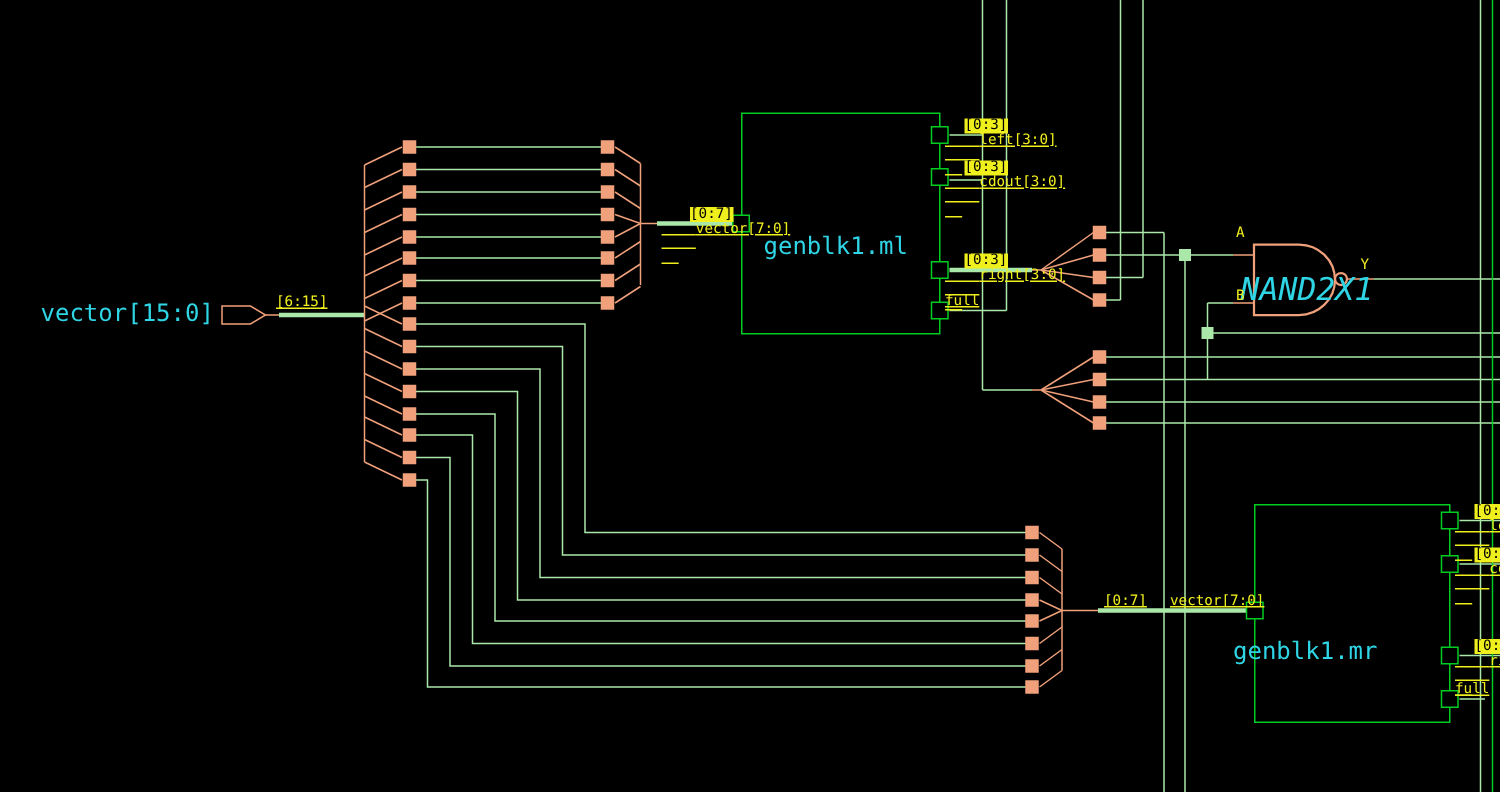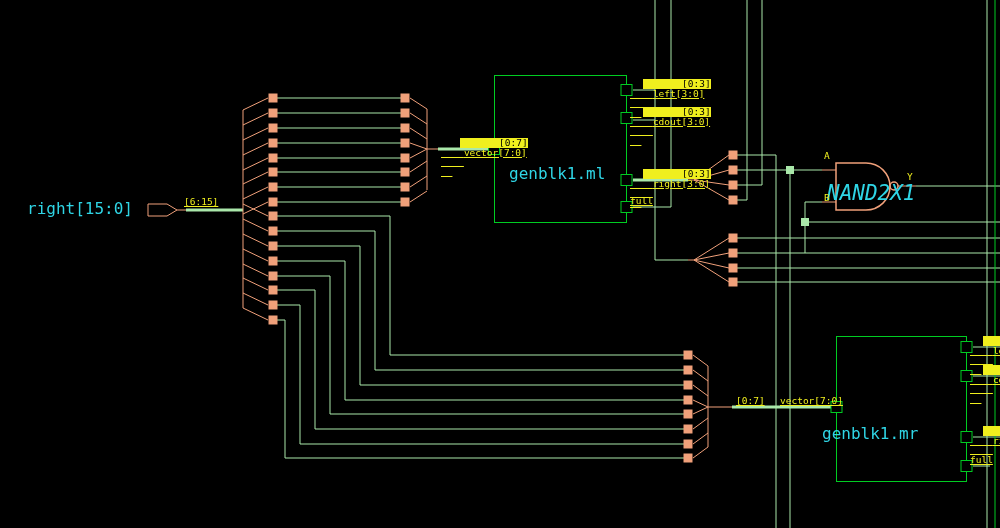--- a/index.html
+++ b/index.html
@@ -4,21 +4,21 @@
 <style>
   html,body{margin:0;padding:0;background:#000;}
   .canvas{position:relative;width:1000px;height:528px;background:var(--bg,#000);
     overflow:hidden;font-family:"DejaVu Sans Mono","Liberation Mono",monospace;}
   svg{position:absolute;left:0;top:0;}
   .lbl{position:absolute;white-space:pre;line-height:1;}
   .cyan{color:var(--cyan);font-size:16px;}
   .yellow{color:var(--yellow);font-size:9.5px;text-decoration:underline;}
   .pin{color:var(--yellow);font-size:9.5px;text-decoration:none;}
   .gatename{color:var(--cyan);font-size:21px;font-style:italic;}
-  .inv{position:absolute;background:var(--yellow);color:#000;text-decoration:none;padding-left:39px;}
+  .inv{position:absolute;background:var(--yellow);color:#000;text-decoration:none;}
 </style>
 </head>
 <body>
 
 <div class="canvas">
   <svg id="wires" width="1000" height="528">
       <line x1="277" y1="98" x2="402" y2="98" stroke="#aae8aa" stroke-width="1"></line>
       <line x1="277" y1="113" x2="402" y2="113" stroke="#aae8aa" stroke-width="1"></line>
       <line x1="277" y1="128" x2="402" y2="128" stroke="#aae8aa" stroke-width="1"></line>
       <line x1="277" y1="143" x2="402" y2="143" stroke="#aae8aa" stroke-width="1"></line>
@@ -169,29 +169,29 @@
       <rect x="621" y="174.5" width="11" height="11" fill="#000" stroke="#00cc22"></rect>
       <rect x="621" y="201.5" width="11" height="11" fill="#000" stroke="#00cc22"></rect>
       <rect x="836.5" y="336.5" width="130" height="145" fill="none" stroke="#00cc22"></rect>
       <rect x="831" y="401.5" width="11" height="11" fill="#000" stroke="#00cc22"></rect>
       <rect x="961" y="341.5" width="11" height="11" fill="#000" stroke="#00cc22"></rect>
       <rect x="961" y="370.5" width="11" height="11" fill="#000" stroke="#00cc22"></rect>
       <rect x="961" y="431.5" width="11" height="11" fill="#000" stroke="#00cc22"></rect>
       <rect x="961" y="460.5" width="11" height="11" fill="#000" stroke="#00cc22"></rect>
     </svg>
 
-  <div class="lbl cyan" style="left:27px;top:201px">right[15:0]</div>
+  <div class="lbl cyan" style="left:27px;top:201px">vector[15:0]</div>
   <div class="lbl yellow" style="left:184px;top:197px">[6:15]</div>
 
   <div class="lbl yellow" style="left:441px;top:138px">
     <span>vector[7:0]</span>
     <span class="inv" style="left:19px;top:0">[0:7]</span>
   </div>
 
-  <div class="lbl cyan" style="left:509px;top:166px">genblk1.ml</div>
+  <div class="lbl cyan" style="left:509px;top:156px">genblk1.ml</div>
   <div class="lbl yellow" style="left:630px;top:79px">
     <span>left[3:0]</span>
     <span class="inv" style="left:13px;top:0">[0:3]</span>
   </div>
   <div class="lbl yellow" style="left:630px;top:107px">
     <span>cdout[3:0]</span>
     <span class="inv" style="left:13px;top:0">[0:3]</span>
   </div>
   <div class="lbl yellow" style="left:630px;top:169px">
     <span>right[3:0]</span>

